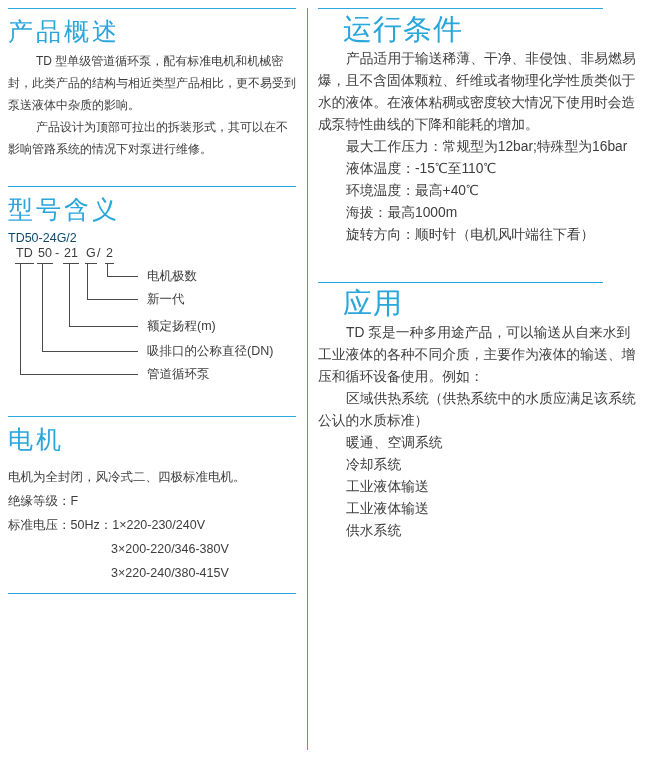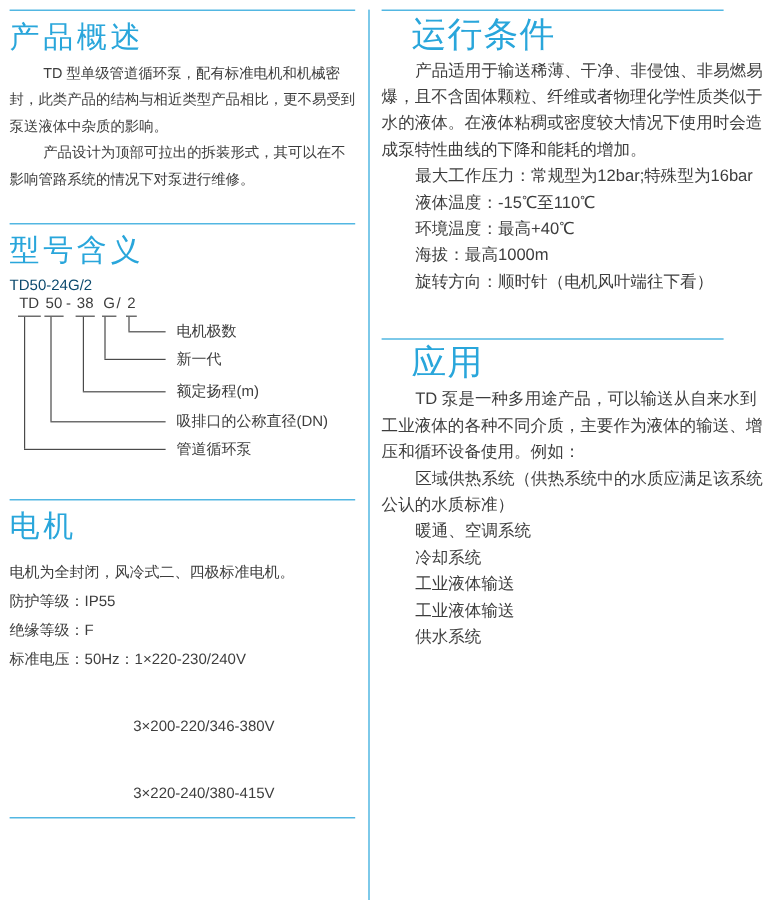--- a/index.html
+++ b/index.html
@@ -37,21 +37,21 @@
   .diagram { position: relative; height: 141px; margin-top: 0; }
   .tok { position: absolute; top: 0; font-size: 12.5px; line-height: 14px; }
   .tok-u { border-bottom: 1px solid #4a4a4a; padding: 0 1px 3px 1px; }
   .vl { position: absolute; width: 1px; background: #4a4a4a; top: 18px; }
   .hl { position: absolute; height: 1px; background: #4a4a4a; }
   .dlabel { position: absolute; left: 139px; font-size: 12.5px; line-height: 16px; white-space: nowrap; }
 
   
   .motor-lines { margin-top: 9px; }
   .motor-lines div { font-size: 12.5px; line-height: 24px; }
-  .volt-cont { margin-left: 103px; margin-top: 32px; }
+  .volt-cont { margin-left: 103px; }
   .rule-motor-top { margin-top: 29px; }
   .rule-motor-bottom { margin-top: 8px; }
   .rule-model-top { margin-top: 26px; }
 
   
   .col-right p.body { font-size: 13.8px; line-height: 22px; text-indent: 28px; margin-top: 3px; }
   .spec-line { font-size: 13.8px; line-height: 22px; padding-left: 28px; white-space: nowrap; }
   .rule-app-top { margin-top: 36px; }
   .col-right .app-para { margin-top: 6px; }
   .app-item { font-size: 13.8px; line-height: 22px; padding-left: 28px; }
@@ -72,21 +72,21 @@
 
   <section>
     <div class="rule rule-model-top"></div>
     <h2 class="sec-title">型号含义</h2>
     <div class="model-code">TD50-24G/2</div>
 
     <div class="diagram">
       <span class="tok tok-u" style="left:7px">TD</span>
       <span class="tok tok-u" style="left:29px">50</span>
       <span class="tok" style="left:47px">-</span>
-      <span class="tok tok-u" style="left:55px">38</span>
+      <span class="tok tok-u" style="left:55px">21</span>
       <span class="tok tok-u" style="left:77px">G</span>
       <span class="tok" style="left:89px">/</span>
       <span class="tok tok-u" style="left:97px">2</span>
 
       <div class="vl" style="left:99px; height:12px"></div>
       <div class="vl" style="left:79px; height:35px"></div>
       <div class="vl" style="left:61px; height:62px"></div>
       <div class="vl" style="left:34px; height:87px"></div>
       <div class="vl" style="left:12px; height:110px"></div>
 
@@ -102,21 +102,20 @@
       <div class="dlabel" style="top:97px">吸排口的公称直径(DN)</div>
       <div class="dlabel" style="top:120px">管道循环泵</div>
     </div>
   </section>
 
   <section>
     <div class="rule rule-motor-top"></div>
     <h2 class="sec-title">电机</h2>
     <div class="motor-lines">
       <div>电机为全封闭，风冷式二、四极标准电机。</div>
-      <div>防护等级：IP55</div>
       <div>绝缘等级：F</div>
       <div>标准电压：50Hz：1×220-230/240V</div>
       <div class="volt-cont">3×200-220/346-380V</div>
       <div class="volt-cont">3×220-240/380-415V</div>
     </div>
     <div class="rule rule-motor-bottom"></div>
   </section>
 
 </div>
 

